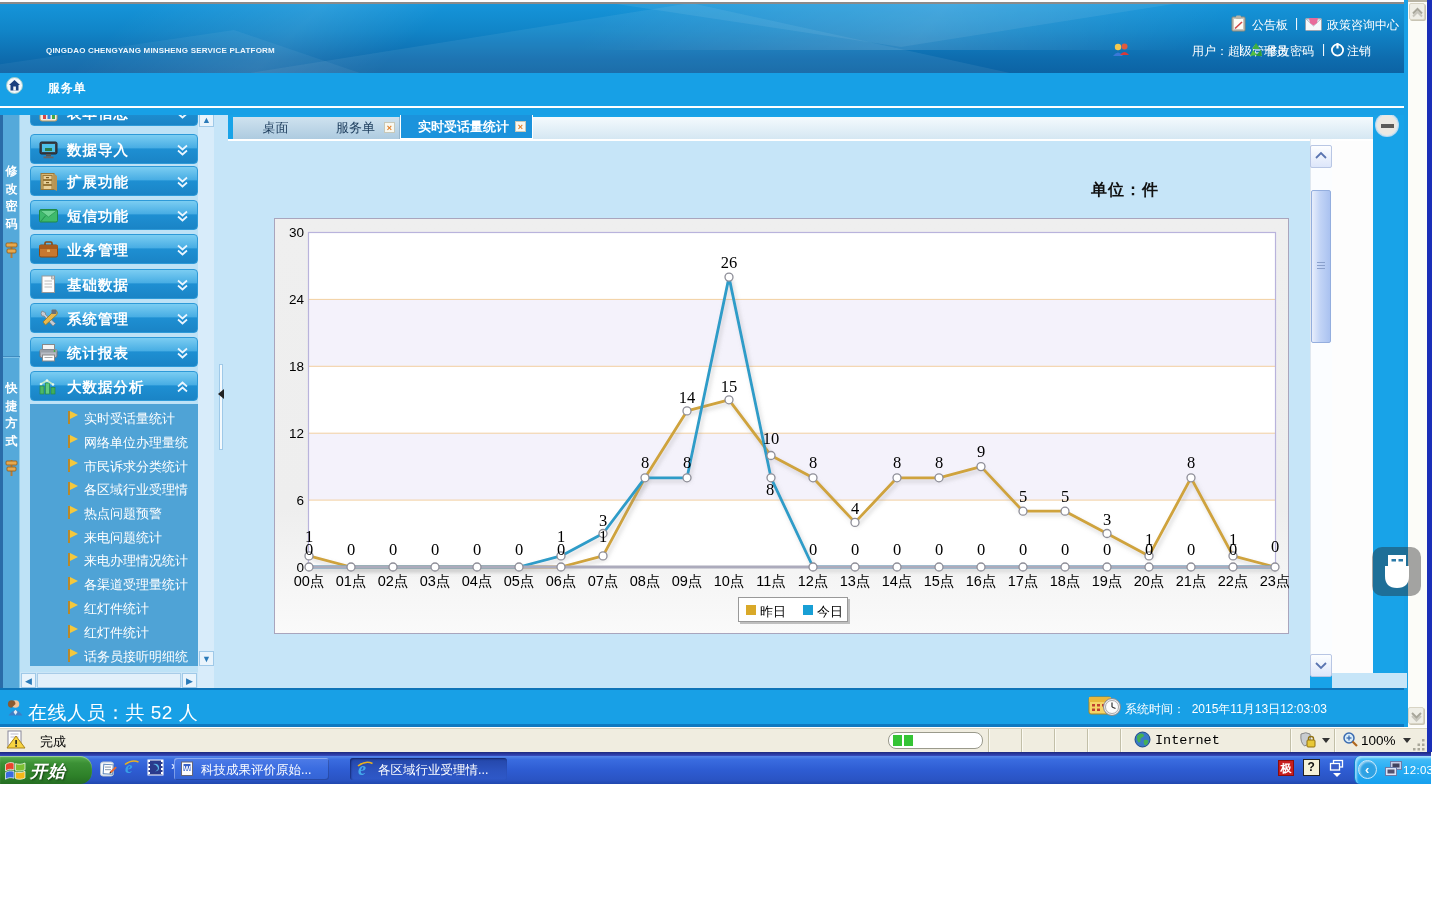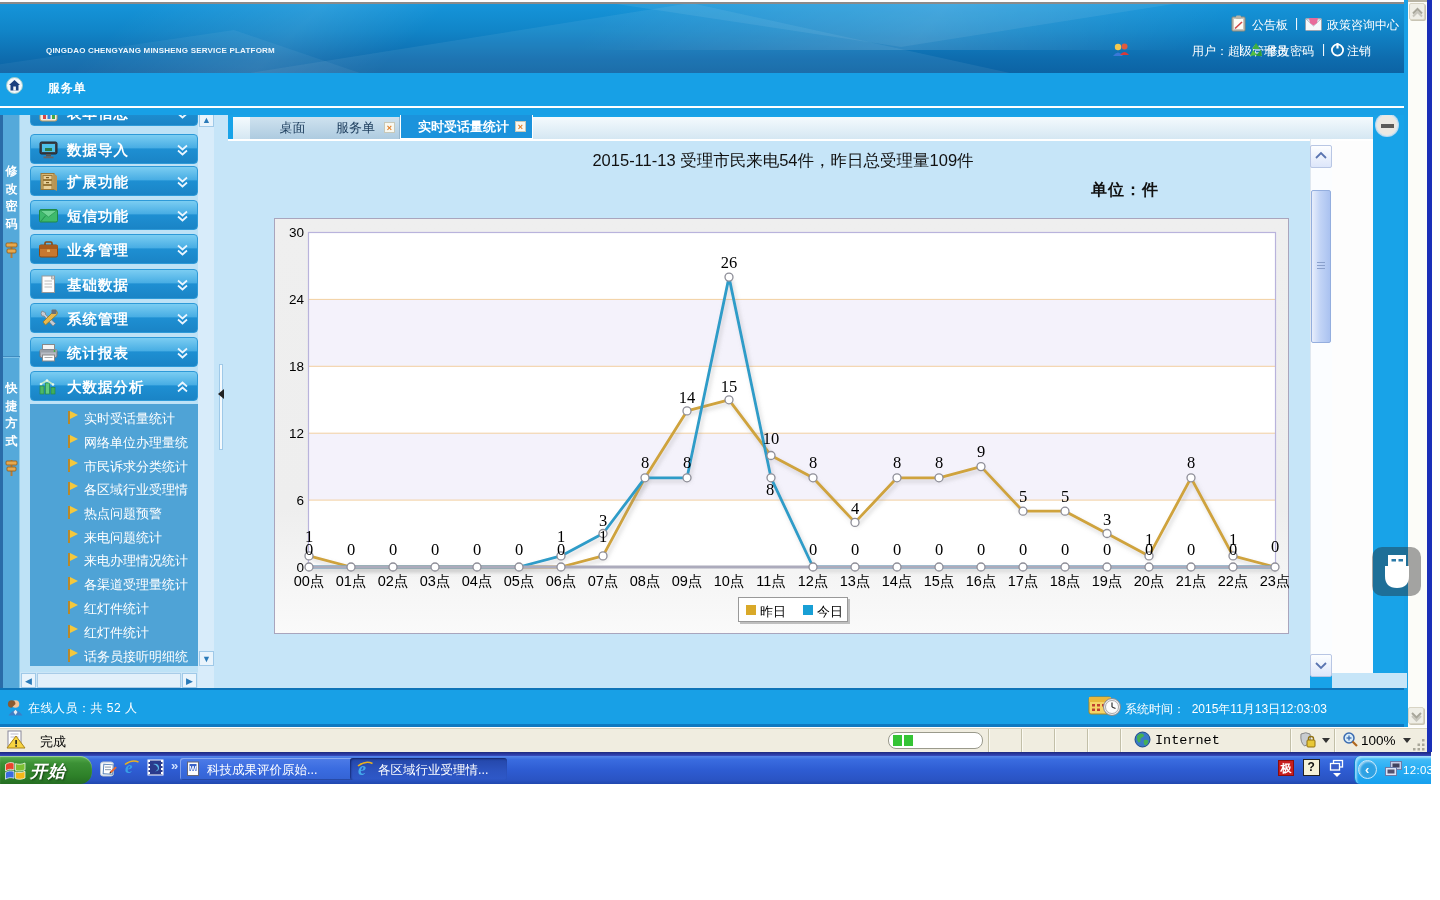--- a/index.html
+++ b/index.html
@@ -46,58 +46,58 @@
 #shtrack { left:20px; top:672px; width:178px; height:16px; background:#cbe6f7; }
 .sbtn { position:absolute; width:15px; height:15px; background:#e9f4fc; border:1px solid #9fc9e8; color:#2a7ab8; font-size:9px; text-align:center; line-height:14px; }
 
 #splitter { left:214px; top:114.5px; width:14px; height:573.5px; background:#c6e5f8; }
 #splitridge { left:219px; top:364px; width:4px; height:86px; background:#f4fafe; border:1px solid #9fc9e8; }
 #splitarrow { left:218px; top:389px; width:0; height:0; border-top:5px solid transparent; border-bottom:5px solid transparent; border-right:6px solid #222; }
 
 #mainblue { left:228px; top:107px; width:1179px; height:581px; background:#18a3e8; }
 #tabstrip { left:233px; top:117px; width:1140px; height:22px; background:linear-gradient(180deg,#f4fafd 0%,#d5e7f2 100%); }
 .tab { position:absolute; top:0; height:22px; font-size:13px; color:#1c3c5c; text-align:center; }
-#tab1 { left:0px; width:86px; background:linear-gradient(180deg,#cfe2ef 0%,#aecbe0 100%); border-right:1px solid #96b6cd; line-height:22px;margin-left:17px; }
+#tab1 { left:0px; width:86px; background:linear-gradient(180deg,#cfe2ef 0%,#aecbe0 100%); border-right:1px solid #96b6cd; line-height:22px; }
 #tab2 { left:79px; width:88px; background:linear-gradient(180deg,#cfe2ef 0%,#aecbe0 100%); border-right:1px solid #96b6cd; line-height:22px; }
 #tab3 { position:absolute; left:400px; top:114px; width:133px; height:25px; background:#1b93dc; border:1px solid #fff; color:#fff; font-weight:bold; font-size:13px; line-height:23px; text-align:center; }
 .tabx { display:inline-block; width:11px; height:11px; background:#f8f8f0; border:1px solid #c8c8b8; color:#e07820; font-size:9px; line-height:10px; text-align:center; vertical-align:1px; margin-left:6px; font-weight:bold; }
 #minusbtn { left:1376px; top:114px; width:22px; height:22px; border-radius:50%; background:#ece8e2; border:1px solid #d8e8f4; box-shadow:0 0 0 1px #bcd8ec; }
 #minusbtn::after { content:""; position:absolute; left:4px; top:8.5px; width:13px; height:4px; background:#5c5a58; }
 
 #panel { left:228px; top:139px; width:1082px; height:549px; background:#c6e5f8; }
 #whitecol { left:1332px; top:139px; width:41px; height:534px; background:#fdfdfd; }
 #ctitle { left:228px; top:150px; width:1110px; text-align:center; color:#111; font-size:16.5px; }
 #cunit { left:1091px; top:180px; color:#111; font-size:16px; font-weight:bold; letter-spacing:1px; }
 
 #innersb { left:1310px; top:139px; width:22px; height:534px; background:#fbfdff; border-left:1px solid #e0e8f0; }
 
 #chartbox { left:274px; top:218px; width:1015px; height:416px; background:linear-gradient(180deg,#efefef 0%,#eeeeee 70%,#fafafa 100%); border:1px solid #a9a5bd; }
 
 #legend { left:738px; top:597px; width:110px; height:25px; background:#fff; border:1px solid #999; box-shadow:2px 2px 0 rgba(120,120,120,.45); }
 #legend .sq { position:absolute; top:7px; width:10px; height:10px; }
 #legend .lt { position:absolute; top:5px; font-size:13px; color:#000; }
 
 #appstatus { left:0; top:688px; width:1408px; height:39px; background:#18a0e6; border-top:2px solid #0e74b8; box-shadow:inset 0 -3px 0 #0f79c0; }
-#onlinetxt { left:28px; top:700px; color:#fff; font-size:12px; letter-spacing:0.5px; }
+#onlinetxt { left:28px; top:700px; color:#fff; font-size:19px; letter-spacing:0.5px; }
 #systime { left:1125px; top:701px; color:#fff; font-size:12px; }
 #iebar { left:0; top:727px; width:1427px; height:25px; background:#f0ede0; border-top:1px solid #fff; box-shadow:inset 0 1px 0 #d8d4c0; }
 #ietxt { left:40px; top:733px; color:#000; font-size:13px; }
 .iesep { top:729px; width:2px; height:25px; border-left:1px solid #c2bfa8; border-right:1px solid #fbfaf2; }
 .caret { width:0; height:0; border-left:4px solid transparent; border-right:4px solid transparent; border-top:5px solid #333; }
 
 #winsb { left:1408px; top:0px; width:19px; height:727px; background:#fcfcf8; border-top:2px solid #b8b4a4; }
 #winborder { left:1427px; top:0px; width:4.5px; height:752px; background:#1a2fb8; }
 .graybtn { position:absolute; width:16px; height:17px; background:#efeee6; border:1px solid #d8d4c4; border-radius:2px; box-shadow:1px 1px 0 #c8c4b4; }
 
 #taskbar { left:0; top:756px; width:1431px; height:28px; background:linear-gradient(180deg,#5585e8 0%,#3a6ce0 12%,#2e5cd2 50%,#2a54c4 85%,#2048ae 100%); }
 #tbtop { left:0; top:752px; width:1431px; height:4px; background:linear-gradient(180deg,#1e2a7e 0%,#27379e 50%,#3a4cc0 100%); }
 #startbtn { left:0; top:756px; width:92px; height:28px; background:linear-gradient(180deg,#5bb152 0%,#3c9136 25%,#2e8129 70%,#256e22 100%); border-radius:0 12px 12px 0; box-shadow:inset 0 1px 1px rgba(255,255,255,.45); }
 #starttxt { left:30px; top:760px; color:#fff; font-size:17px; font-weight:bold; font-style:italic; text-shadow:1px 1px 2px rgba(0,0,0,.5); letter-spacing:1px; }
 .taskbtn { position:absolute; top:758px; height:22px; border-radius:3px; color:#fff; font-size:12.5px; }
-#task1 { left:180px; width:186px; background:linear-gradient(180deg,#4e7ce8 0%,#3a6ce0 50%,#3463d4 100%); box-shadow:inset 1px 1px 0 rgba(255,255,255,.35), inset -1px -1px 0 rgba(0,0,30,.25); }
+#task1 { left:174px; width:155px; background:linear-gradient(180deg,#4e7ce8 0%,#3a6ce0 50%,#3463d4 100%); box-shadow:inset 1px 1px 0 rgba(255,255,255,.35), inset -1px -1px 0 rgba(0,0,30,.25); }
 #task2 { left:350px; width:157px; background:linear-gradient(180deg,#2446a8 0%,#2c54c0 60%,#2e58c8 100%); box-shadow:inset 1px 1px 2px rgba(0,0,40,.5); }
 #tray { left:1354px; top:756px; width:77px; height:28px; background:linear-gradient(180deg,#4cc0f8 0%,#28aef4 45%,#17a0ee 100%); border-left:1px solid #0d7ec8; border-radius:6px 0 0 6px; box-shadow:inset 2px 2px 2px rgba(255,255,255,.5); }
 #traytime { left:1403px; top:764px; color:#fff; font-size:11.5px; letter-spacing:0.3px; }
 </style>
 </head>
 <body>
 <div id="stage">
 
   <div id="hdr" class="abs">
       <div class="streak1"></div>
@@ -162,21 +162,20 @@
   <div id="tabstrip" class="abs">
     <div id="tab1" class="tab">桌面</div>
     <div id="tab2" class="tab">服务单<span class="tabx" style="position:absolute;right:4px;top:5px;">×</span></div>
   </div>
   <div class="abs" style="left:228px;top:139px;width:1145px;height:2px;background:#fff;"></div>
   <div id="tab3" class="abs">
       <span style="position:absolute;left:17px;top:0;">实时受话量统计</span>
       <span class="tabx" style="position:absolute;right:6px;top:6px;">×</span>
     </div>
   <div id="minusbtn" class="abs"></div>
-  <div id="ctitle" class="abs">2015-11-13 受理市民来电54件，昨日总受理量109件</div>
   <div id="cunit" class="abs">单位：件</div>
   <div id="chartbox" class="abs"></div>
   <div id="chartsvg" class="abs" style="left:274px;top:218px;width:1015px;height:416px;"><svg width="1015" height="416" viewBox="0 0 1015 416">
 <rect x="34.5" y="14.5" width="967.0" height="334.5" fill="#ffffff"></rect>
 <rect x="34.5" y="81.4" width="967.0" height="66.9" fill="#f4f2fb"></rect>
 <rect x="34.5" y="215.2" width="967.0" height="66.9" fill="#f4f2fb"></rect>
 <line x1="34.5" y1="282.1" x2="1001.5" y2="282.1" stroke="#f2cfa0" stroke-width="1"></line>
 <line x1="34.5" y1="215.2" x2="1001.5" y2="215.2" stroke="#f2cfa0" stroke-width="1"></line>
 <line x1="34.5" y1="148.3" x2="1001.5" y2="148.3" stroke="#f2cfa0" stroke-width="1"></line>
 <line x1="34.5" y1="81.4" x2="1001.5" y2="81.4" stroke="#f2cfa0" stroke-width="1"></line>

